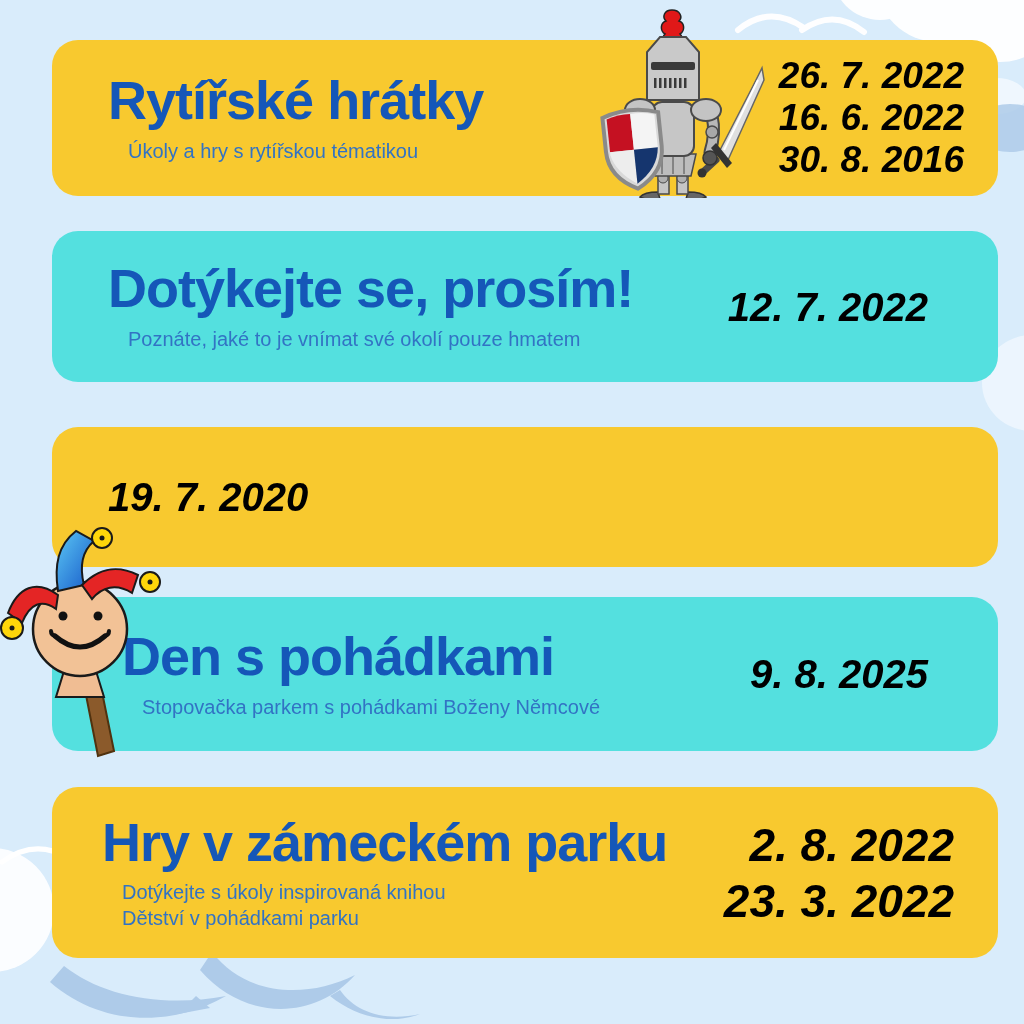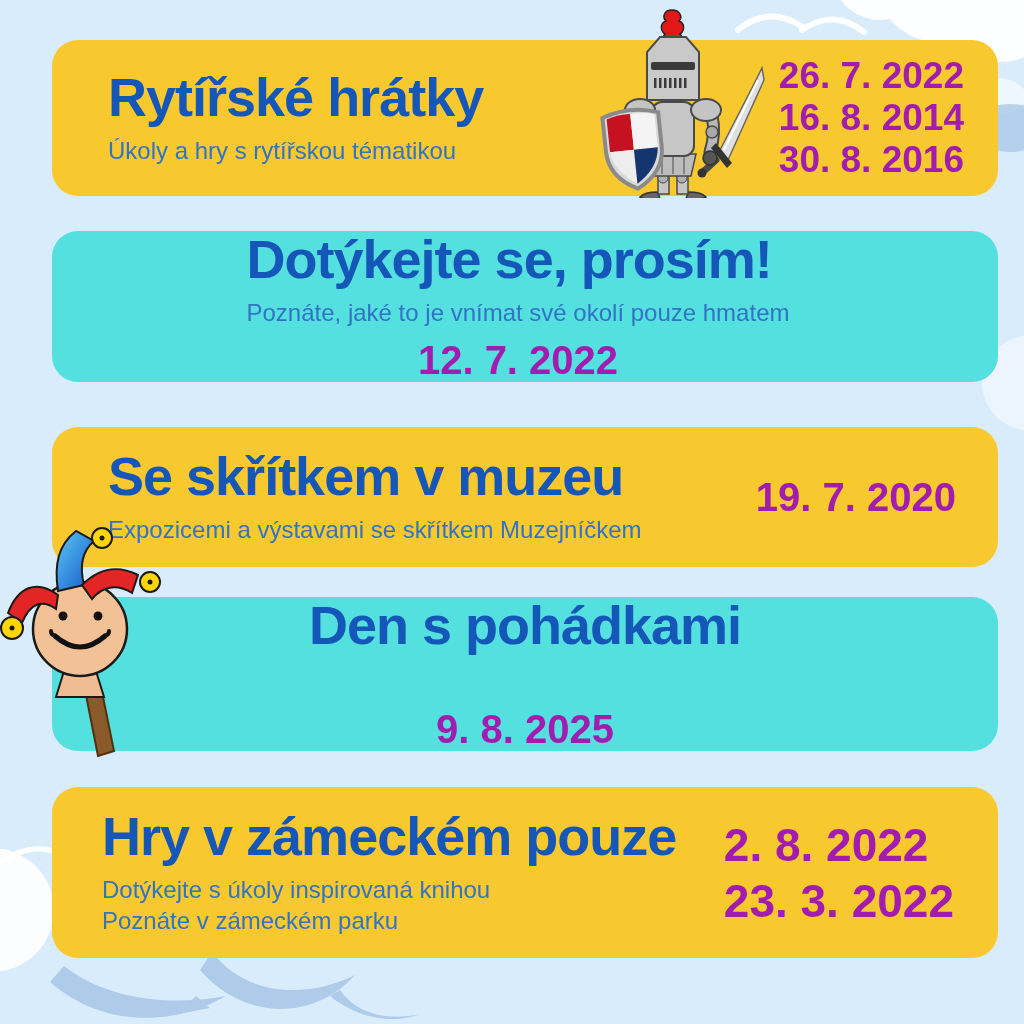--- a/index.html
+++ b/index.html
@@ -10,38 +10,38 @@
   }
   .stage{position:absolute;inset:0;width:1024px;height:1024px;}
   .decor{position:absolute;pointer-events:none;}
 
   .card{
     position:absolute;left:52px;width:946px;border-radius:26px;
     display:flex;align-items:center;justify-content:space-between;
     padding:0 70px 0 56px;box-sizing:border-box;z-index:2;
   }
   .yellow{background:#F8C92F;}
-  .cyan{background:#54E0DF;flex-direction:column;}
+  .cyan{background:#54E0DF;}
   .card1{top:40px;height:156px;padding-right:34px;}
   .card2{top:231px;height:151px;}
   .card3{top:427px;height:140px;padding-right:42px;}
   .card4{top:597px;height:154px;padding-left:70px;}
   .card5{top:787px;height:171px;padding-left:50px;padding-right:44px;}
 
   .txt{display:flex;flex-direction:column;}
   .title{
     font-weight:bold;font-size:54px;line-height:1.05;color:#1557B8;
     letter-spacing:-1px;white-space:nowrap;
   }
   .subtitle{
-    font-size:24px;line-height:1.28;color:#3273C4;margin-top:10px;white-space:nowrap;
+    font-size:20px;line-height:1.28;color:#3273C4;margin-top:10px;white-space:nowrap;margin-left:20px;
   }
   .dates{
-    text-align:left;font-weight:bold;color:#a21caf;white-space:nowrap;
-    font-size:40px;line-height:1.1;flex-shrink:0;
+    text-align:right;font-weight:bold;color:#000000;white-space:nowrap;
+    font-size:40px;line-height:1.1;flex-shrink:0;font-style:italic;
   }
   .card1 .dates{font-size:37px;line-height:42px;}
   .card5 .dates{font-size:46px;line-height:56px;}
 
   .knight{position:absolute;left:600px;top:8px;z-index:3;}
   .jester{position:absolute;left:0px;top:525px;z-index:4;}
   .clouds-top{position:absolute;left:700px;top:0px;z-index:1;}
   .clouds-bottom{position:absolute;left:0px;top:800px;z-index:1;}
   .cloud-mid-right{
     position:absolute;left:982px;top:335px;width:100px;height:96px;
@@ -74,21 +74,21 @@
     <path d="M330,196 C360,220 395,224 420,214 C385,222 355,212 340,190 Z" fill="#AECBE9"></path>
   </svg>
 
   <div class="card yellow card1">
     <div class="txt">
       <div class="title">Rytířské hrátky</div>
       <div class="subtitle">Úkoly a hry s rytířskou tématikou</div>
     </div>
     <div class="dates">
       <div>26. 7. 2022</div>
-      <div>16. 8. 2014</div>
+      <div>16. 6. 2022</div>
       <div>30. 8. 2016</div>
     </div>
   </div>
 
   <svg class="knight decor" width="170" height="190" viewBox="0 0 170 190">
 
     <path d="M72,2 C64,2 62,9 66,13 C60,15 60,23 65,26 C61,30 64,36 70,36 L76,36 C82,36 84,30 80,26 C85,23 85,15 79,13 C83,9 80,2 72,2 Z" fill="#E01818" stroke="#222" stroke-width="1.5"></path>
 
     <path d="M34,108 Q30,125 34,140" stroke="#4a4a4a" stroke-width="13" fill="none" stroke-linecap="round"></path>
     <path d="M34,108 Q30,125 34,140" stroke="#b8b8b8" stroke-width="9" fill="none" stroke-linecap="round"></path>
@@ -146,24 +146,20 @@
     <div class="txt">
       <div class="title">Dotýkejte se, prosím!</div>
       <div class="subtitle">Poznáte, jaké to je vnímat své okolí pouze hmatem</div>
     </div>
     <div class="dates">
       <div>12. 7. 2022</div>
     </div>
   </div>
 
   <div class="card yellow card3">
-    <div class="txt">
-      <div class="title">Se skřítkem v muzeu</div>
-      <div class="subtitle">Expozicemi a výstavami se skřítkem Muzejníčkem</div>
-    </div>
     <div class="dates">
       <div>19. 7. 2020</div>
     </div>
   </div>
 
   <svg class="jester decor" width="175" height="235" viewBox="0 0 175 235">
     <defs>
       <linearGradient id="jblue" x1="0" y1="0" x2="1" y2="1">
         <stop offset="0" stop-color="#5CC8F5"></stop>
           <stop offset="1" stop-color="#1557C8"></stop>
@@ -191,32 +187,33 @@
 
     <circle cx="63" cy="91" r="4.5" fill="#111"></circle>
     <circle cx="98" cy="91" r="4.5" fill="#111"></circle>
     <path d="M55,111 Q80,133 105,111" stroke="#111" stroke-width="5" fill="none" stroke-linecap="round"></path>
     <path d="M55,111 q-4,-1 -4,-5 M105,111 q4,-1 4,-5" stroke="#111" stroke-width="4" fill="none" stroke-linecap="round"></path>
   </svg>
 
   <div class="card cyan card4">
     <div class="txt">
       <div class="title">Den s pohádkami</div>
+      <div class="subtitle">Stopovačka parkem s pohádkami Boženy Němcové</div>
     </div>
     <div class="dates">
       <div>9. 8. 2025</div>
     </div>
   </div>
 
   <div class="card yellow card5">
     <div class="txt">
-      <div class="title">Hry v zámeckém pouze</div>
+      <div class="title">Hry v zámeckém parku</div>
       <div class="subtitle">
         <div>Dotýkejte s úkoly inspirovaná knihou</div>
-        <div>Poznáte v zámeckém parku</div>
+        <div>Dětství v pohádkami parku</div>
       </div>
     </div>
     <div class="dates">
       <div>2. 8. 2022</div>
       <div>23. 3. 2022</div>
     </div>
   </div>
 
 </div>
 

